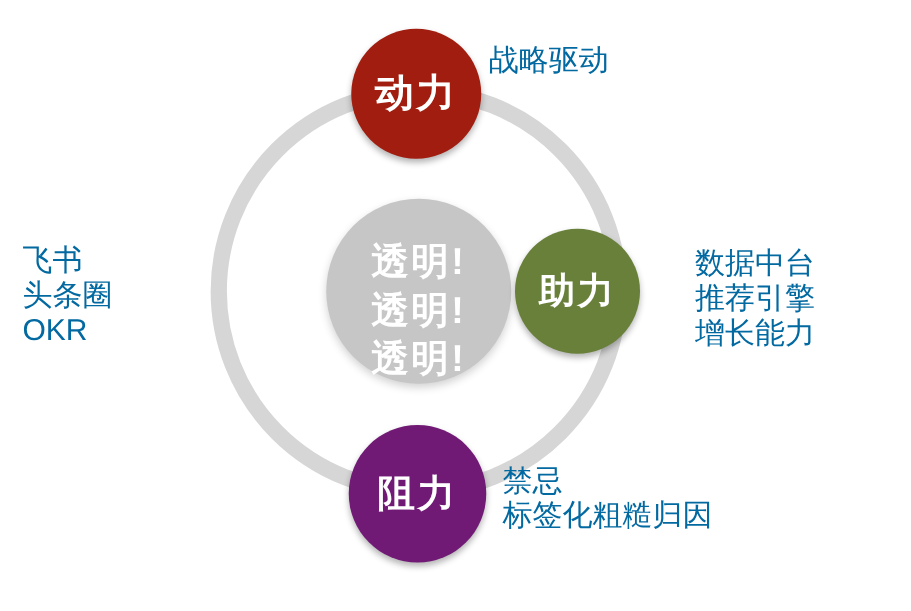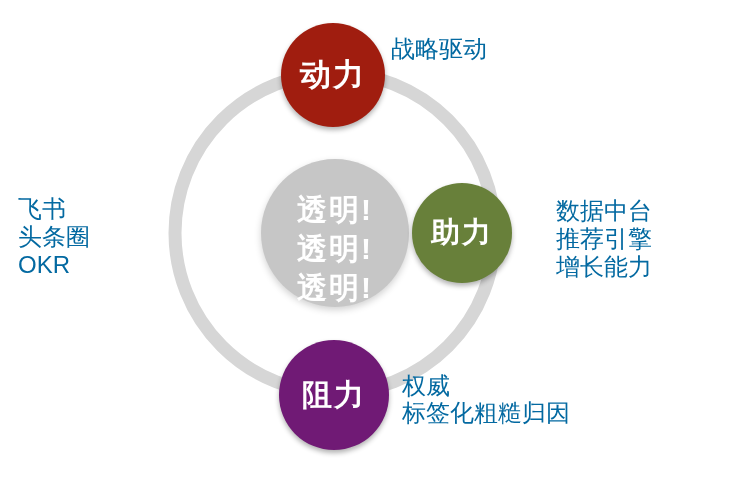--- a/index.html
+++ b/index.html
@@ -61,21 +61,21 @@
     <div>战略驱动</div>
   </div>
 
   <div class="ann ann-right">
     <div>数据中台</div>
     <div>推荐引擎</div>
     <div>增长能力</div>
   </div>
 
   <div class="ann ann-bottom">
-    <div>权威</div>
+    <div>禁忌</div>
     <div>标签化粗糙归因</div>
   </div>
 
   <div class="ann ann-left">
     <div>飞书</div>
     <div>头条圈</div>
     <div>OKR</div>
   </div>
 
 </div>

